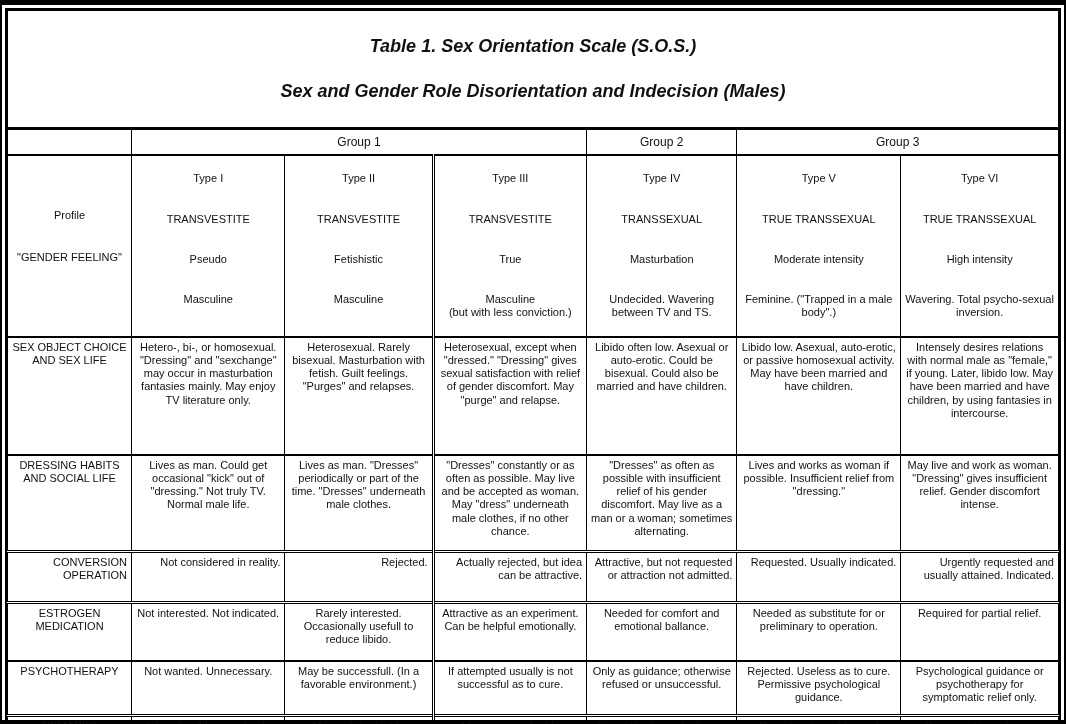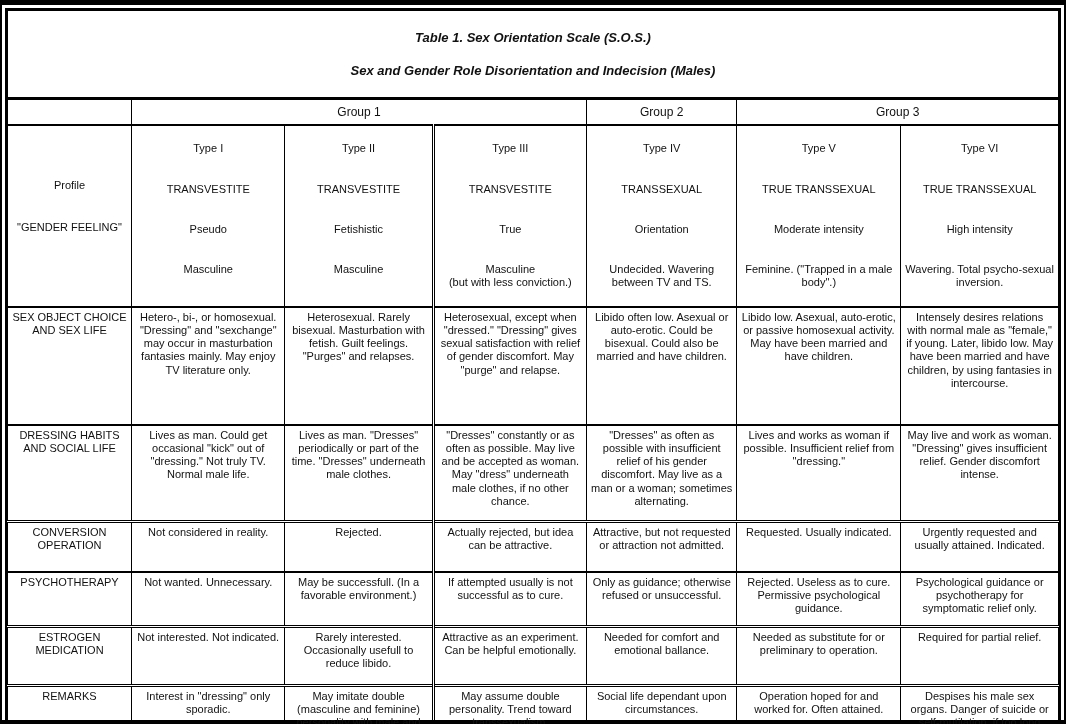--- a/index.html
+++ b/index.html
@@ -43,21 +43,21 @@
     white-space: pre-line;
     overflow: hidden;
   }
   
   .title-row td {
     height: 40px;
     border-bottom: 3px solid #000;
     vertical-align: middle;
     font-weight: bold;
     font-style: italic;
-    font-size: 13px;
+    font-size: 18px;
     padding: 2px;
   }
   .title-row .t-line { margin: 1px 0; }
   
   .group-row td {
     height: 18px;
     vertical-align: middle;
     border-bottom: 2px solid #000;
     font-size: 12px;
   }
@@ -66,21 +66,21 @@
   .tline { margin-bottom: 14px; }
   .tline.last { margin-bottom: 0; }
   .plabel { padding-top: 40px; }
   .plabel div { margin-bottom: 15px; }
   
   tr.body td { border-top: 2px solid #000; }
   tr.dblh td { border-top: 3px double #000; }
   .r-dressing td   { height: 88px; }
   .r-sexobj td     { height: 110px; }
   .r-kinsey td     { height: 22px; vertical-align: middle; }
-  .r-conversion td { height: 42px; }
+  .r-conversion td { height: 42px; text-align: right; }
   .r-estrogen td   { height: 50px; }
   .r-psycho td     { height: 46px; }
   .r-remarks td    { height: 72px; }
   
   .dl { border-left: 3px double #000; margin-left: 12px; }
 </style>
 </head>
 <body>
 
 <div class="outer">
@@ -131,21 +131,21 @@
         <td class="dl">
           <div class="tline">Type III</div>
           <div class="tline">TRANSVESTITE</div>
           <div class="tline">True</div>
           <div class="tline last">Masculine
 (but with less conviction.)</div>
         </td>
         <td>
           <div class="tline">Type IV</div>
           <div class="tline">TRANSSEXUAL</div>
-          <div class="tline">Orientation</div>
+          <div class="tline">Masturbation</div>
           <div class="tline last">Undecided. Wavering between TV and TS.</div>
         </td>
         <td>
           <div class="tline">Type V</div>
           <div class="tline">TRUE TRANSSEXUAL</div>
           <div class="tline">Moderate intensity</div>
           <div class="tline last">Feminine. ("Trapped in a male body".)</div>
         </td>
         <td>
           <div class="tline">Type VI</div>
@@ -179,40 +179,40 @@
       <tr class="body dblh r-conversion">
         <td>CONVERSION OPERATION</td>
         <td>Not considered in reality.</td>
         <td>Rejected.</td>
         <td class="dl">Actually rejected, but idea can be attractive.</td>
         <td>Attractive, but not requested or attraction not admitted.</td>
         <td>Requested. Usually indicated.</td>
         <td>Urgently requested and usually attained. Indicated.</td>
       </tr>
 
+      <tr class="body dblh r-estrogen">
+        <td>ESTROGEN MEDICATION</td>
+        <td>Not interested. Not indicated.</td>
+        <td>Rarely interested. Occasionally usefull to reduce libido.</td>
+        <td class="dl">Attractive as an experiment. Can be helpful emotionally.</td>
+        <td>Needed for comfort and emotional ballance.</td>
+        <td>Needed as substitute for or preliminary to operation.</td>
+        <td>Required for partial relief.</td>
+      </tr>
+
       <tr class="body r-psycho">
         <td>PSYCHOTHERAPY</td>
         <td>Not wanted. Unnecessary.</td>
         <td>May be successfull. (In a favorable environment.)</td>
         <td class="dl">If attempted usually is not successful as to cure.</td>
         <td>Only as guidance; otherwise refused or unsuccessful.</td>
         <td>Rejected. Useless as to cure. Permissive psychological guidance.</td>
         <td>Psychological guidance or psychotherapy for symptomatic relief only.</td>
       </tr>
 
-      <tr class="body dblh r-estrogen">
-        <td>ESTROGEN MEDICATION</td>
-        <td>Not interested. Not indicated.</td>
-        <td>Rarely interested. Occasionally usefull to reduce libido.</td>
-        <td class="dl">Attractive as an experiment. Can be helpful emotionally.</td>
-        <td>Needed for comfort and emotional ballance.</td>
-        <td>Needed as substitute for or preliminary to operation.</td>
-        <td>Required for partial relief.</td>
-      </tr>
-
       <tr class="body dblh r-remarks">
         <td>REMARKS</td>
         <td>Interest in "dressing" only sporadic.</td>
         <td>May imitate double (masculine and feminine) personality with male and female names.</td>
         <td class="dl">May assume double personality. Trend toward transsexualism.</td>
         <td>Social life dependant upon circumstances.</td>
         <td>Operation hoped for and worked for. Often attained.</td>
         <td>Despises his male sex organs. Danger of suicide or self-mutilation, if too long frustrated.</td>
       </tr>
 

